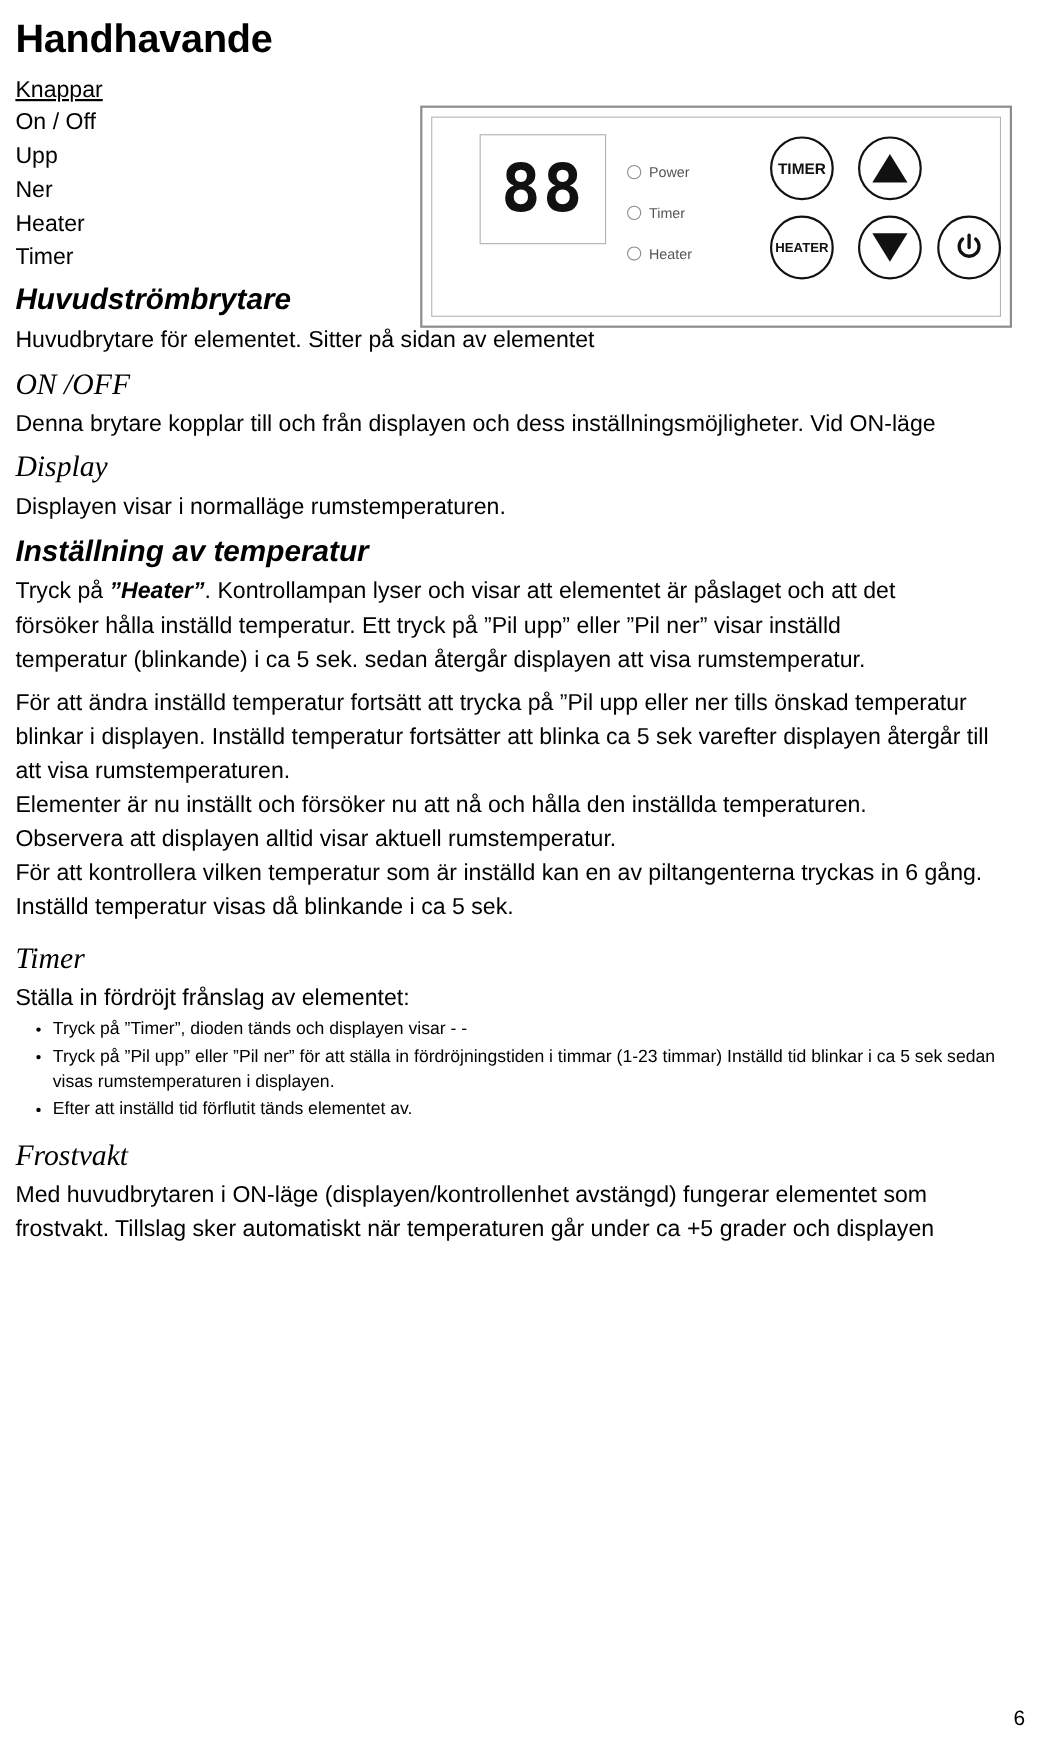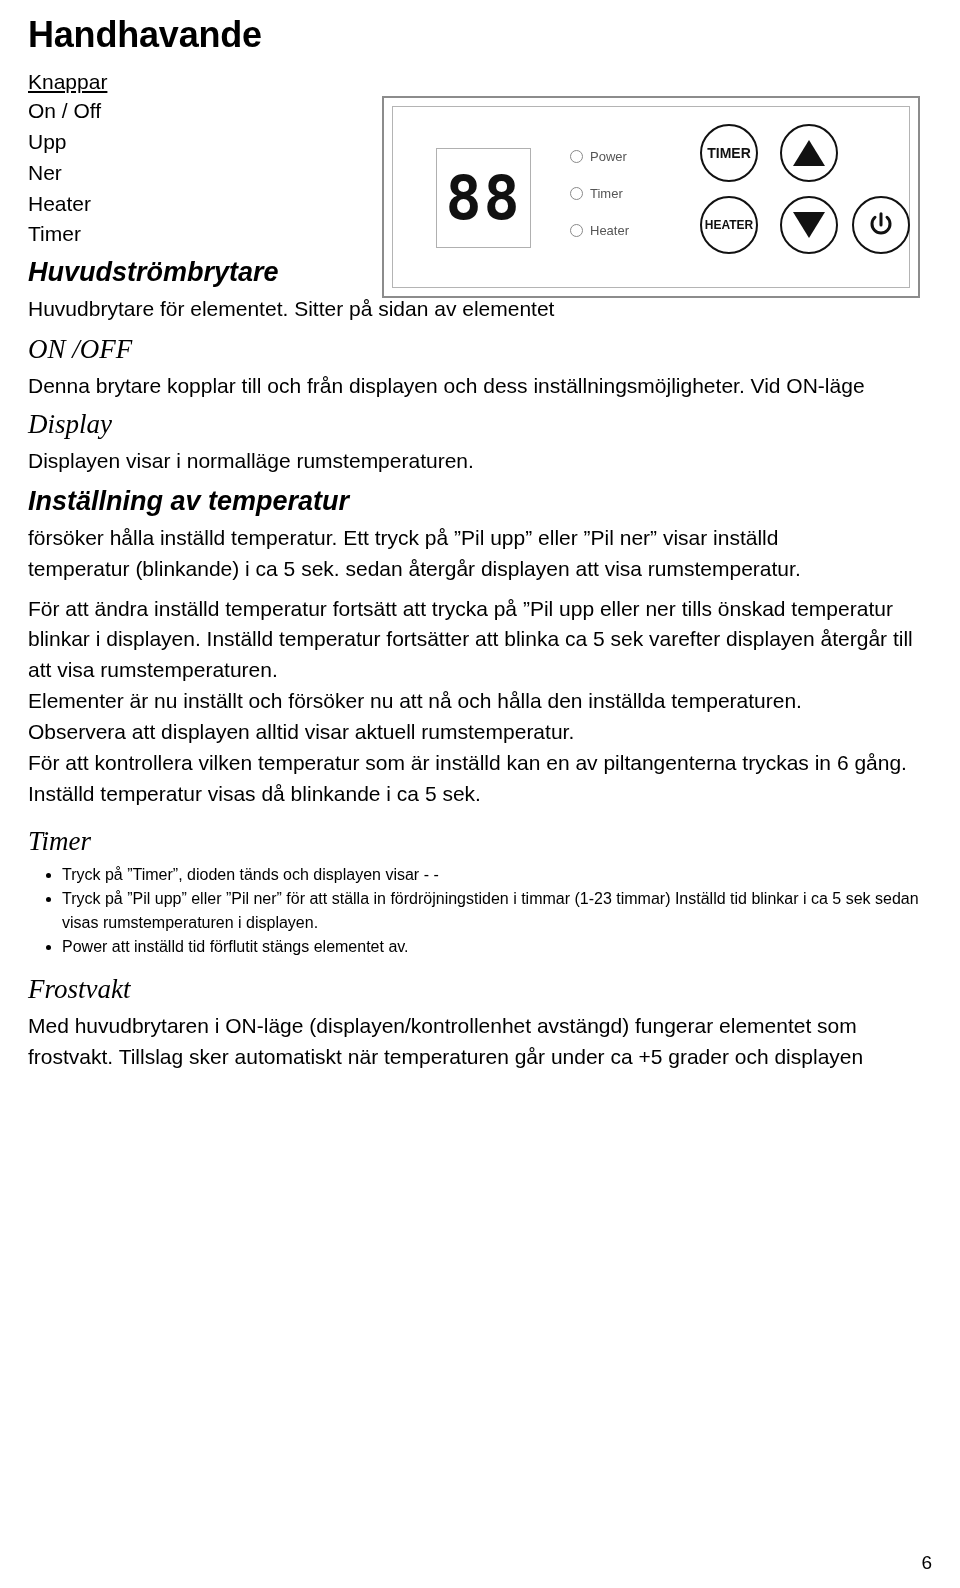--- a/index.html
+++ b/index.html
@@ -8,21 +8,21 @@
     background:#ffffff;
     font-family:"Liberation Sans", sans-serif;
     color:#000000;
     position:relative;
     overflow:hidden;
   }
   .page{
     position:relative;
     width:960px;height:1588px;
     box-sizing:border-box;
-    padding:14px 36px 0 28px;
+    padding:14px 36px 0 14px;
   }
   h1.title{
     font-size:36px;
     font-weight:bold;
     margin:0 0 14px 0;
     letter-spacing:-0.2px;
     font-family:"Liberation Sans", sans-serif;
   }
   h2.sub{
     font-size:27px;
@@ -68,22 +68,22 @@
     box-sizing:border-box;
   }
   .figure-inner{
     position:absolute;
     left:8px;top:8px;right:8px;bottom:8px;
     border:1px solid #b4b4b4;
     box-sizing:border-box;
   }
   .seg-box{
     position:absolute;
-    left:52px;top:50px;
-    width:95px;height:100px;
+    left:52px;top:24px;
+    width:115px;height:100px;
     border:1px solid #b0b0b0;
     box-sizing:border-box;
   }
   .seg-digits{
     position:absolute;
     left:0;top:0;width:100%;height:100%;
     display:flex;align-items:center;justify-content:center;
     font-family:"DejaVu Sans Mono", monospace;
     font-size:60px;
     font-weight:bold;
@@ -187,37 +187,39 @@
   <p class="body tight">Denna brytare kopplar till och från displayen och dess inställningsmöjligheter. Vid ON-läge</p>
 
   <div class="gap-sm"></div>
 
   <h2 class="sub">Display</h2>
   <p class="body">Displayen visar i normalläge rumstemperaturen.</p>
 
   <div class="gap-sm"></div>
 
   <h2 class="sub sans">Inställning av temperatur</h2>
+  <p class="body tight"><span>Tryck på </span><b class="bi">”Heater”</b><span>. Kontrollampan lyser och visar att elementet är påslaget och att det</span></p>
   <p class="body tight">försöker hålla inställd temperatur. Ett tryck på ”Pil upp” eller ”Pil ner” visar inställd</p>
   <p class="body">temperatur (blinkande) i ca 5 sek. sedan återgår displayen att visa rumstemperatur.</p>
 
   <div class="gap-sm"></div>
 
   <p class="body tight"> För att ändra inställd temperatur fortsätt att trycka på ”Pil upp eller ner tills önskad temperatur blinkar i displayen.  Inställd temperatur fortsätter att blinka ca 5 sek varefter displayen återgår till att visa rumstemperaturen.</p>
   <p class="body tight">Elementer är nu inställt och försöker nu att nå och hålla den inställda temperaturen.</p>
   <p class="body tight">Observera att displayen alltid visar aktuell rumstemperatur.</p>
   <p class="body">För att kontrollera vilken temperatur som är inställd kan en av piltangenterna tryckas in 6 gång. Inställd temperatur visas då blinkande i ca 5 sek.</p>
 
   <div class="gap"></div>
 
   <h2 class="sub">Timer</h2>
+  <p class="body tight">Ställa in fördröjt frånslag av elementet:</p>
   <ul class="bullets">
     <li>Tryck på ”Timer”, dioden tänds och displayen visar - -</li>
     <li>Tryck på ”Pil upp” eller ”Pil ner” för att ställa in fördröjningstiden i timmar (1-23 timmar) Inställd tid blinkar i ca 5 sek sedan visas rumstemperaturen i displayen.</li>
-    <li>Power att inställd tid förflutit stängs elementet av.</li>
+    <li>Efter att inställd tid förflutit tänds elementet av.</li>
   </ul>
 
   <div class="gap"></div>
 
   <h2 class="sub">Frostvakt</h2>
   <p class="body tight">Med huvudbrytaren i ON-läge (displayen/kontrollenhet avstängd) fungerar elementet som frostvakt. Tillslag sker automatiskt när temperaturen går under ca +5 grader och displayen</p>
 
   <div class="figure">
     <div class="figure-inner"></div>
 

